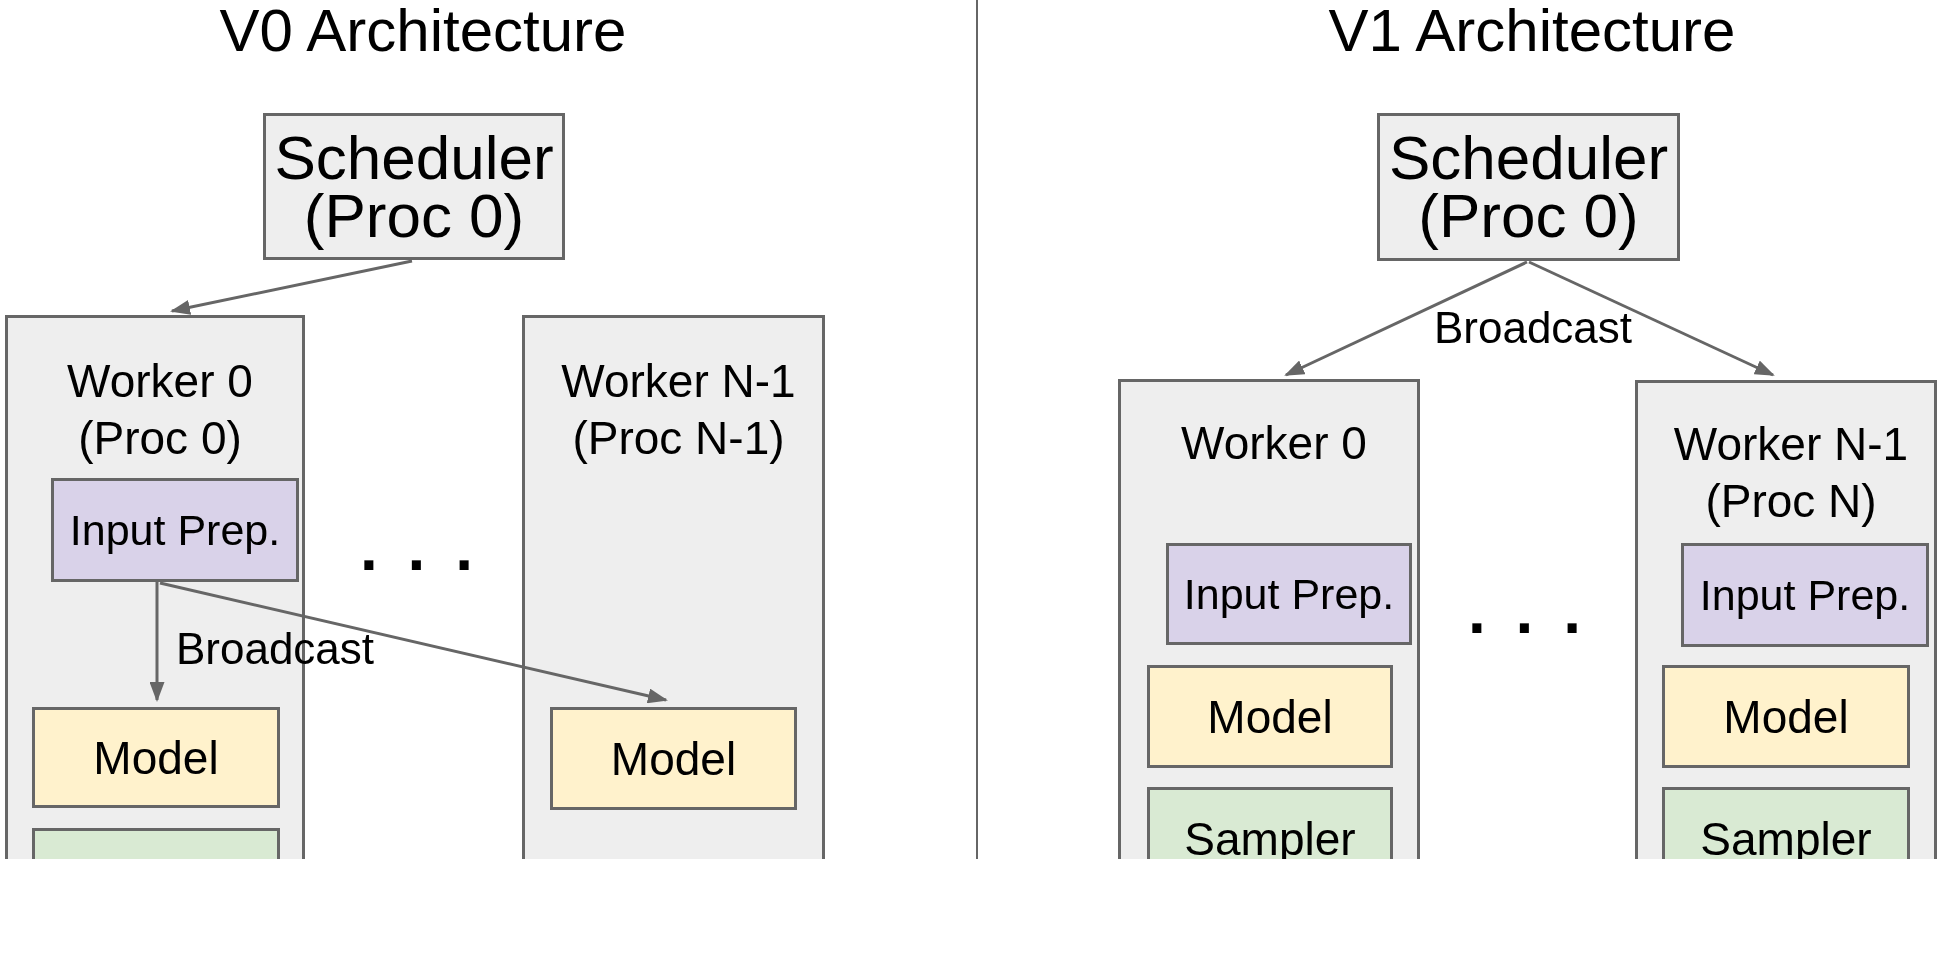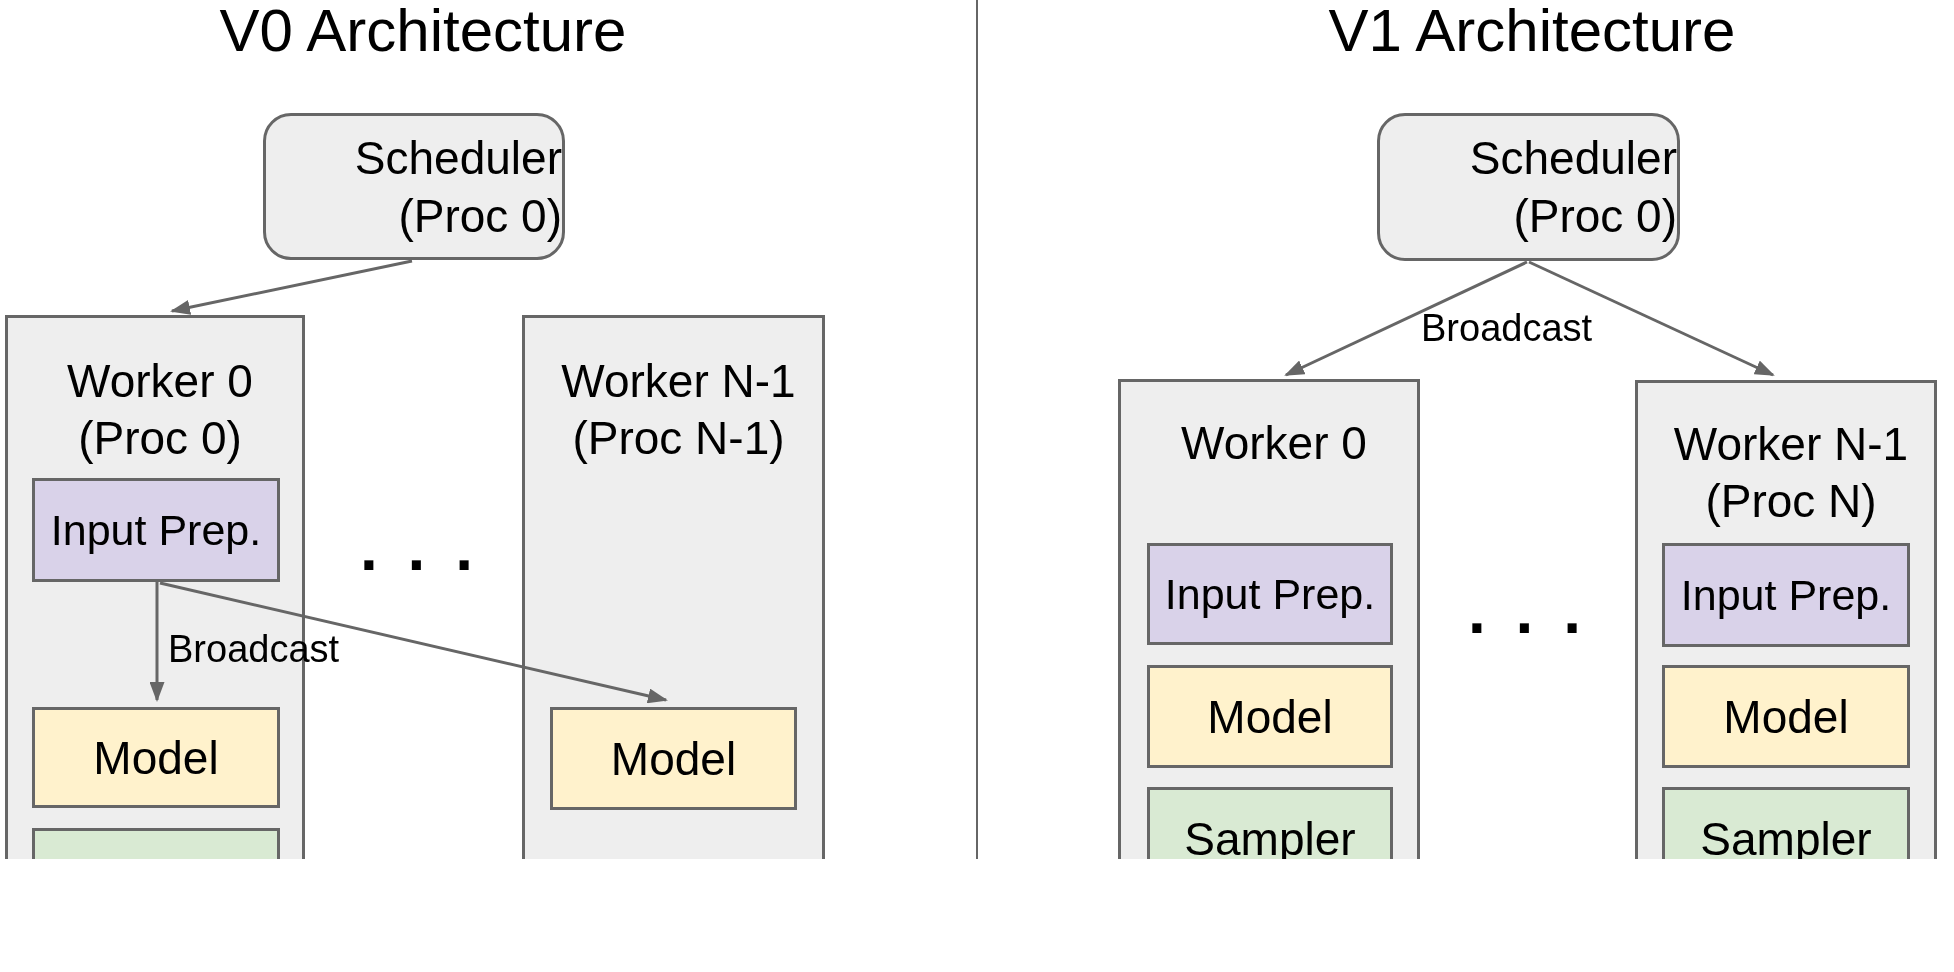--- a/index.html
+++ b/index.html
@@ -31,47 +31,46 @@
     white-space:nowrap;
   }
   .box{
     position:absolute;
     box-sizing:border-box;
     background:var(--box-fill);
     border:3px solid var(--box-border);
   }
   .scheduler{
     display:flex;flex-direction:column;
-    align-items:flex-end;justify-content:center;
-    font-size:46px;line-height:58px;
+    align-items:center;justify-content:center;
+    font-size:62px;line-height:58px;
     text-align:center;
-    border-radius:28px;
   }
   .worker-label{
     position:absolute;left:0;right:0;
     text-align:center;
     font-size:46px;line-height:57px;
     white-space:nowrap;
     margin-left:10px;
   }
   .component{
     position:absolute;
     box-sizing:border-box;
     border:3px solid var(--box-border);
     display:flex;align-items:center;justify-content:center;
     font-size:46px;
     white-space:nowrap;
   }
-  .component.input-prep{background:var(--input-prep-fill);font-size:43px;}
+  .component.input-prep{background:var(--input-prep-fill);font-size:43px;margin-left:19px;}
   .component.model{background:var(--model-fill);}
   .component.sampler{background:var(--sampler-fill);}
   .broadcast{
     position:absolute;
-    font-size:38px;line-height:46px;
-    text-align:left;
+    font-size:44px;line-height:46px;
+    text-align:center;
     white-space:nowrap;
     z-index:6;
   }
   .ellipsis{
     position:absolute;
     font-size:64px;line-height:64px;
     font-weight:bold;
     letter-spacing:6px;
     white-space:pre;
     z-index:3;

